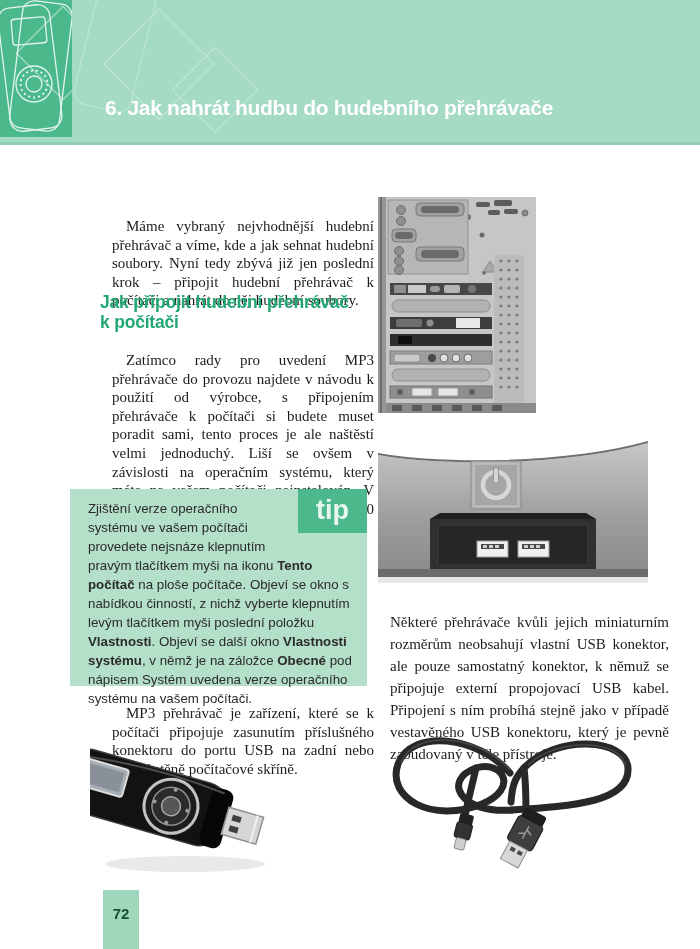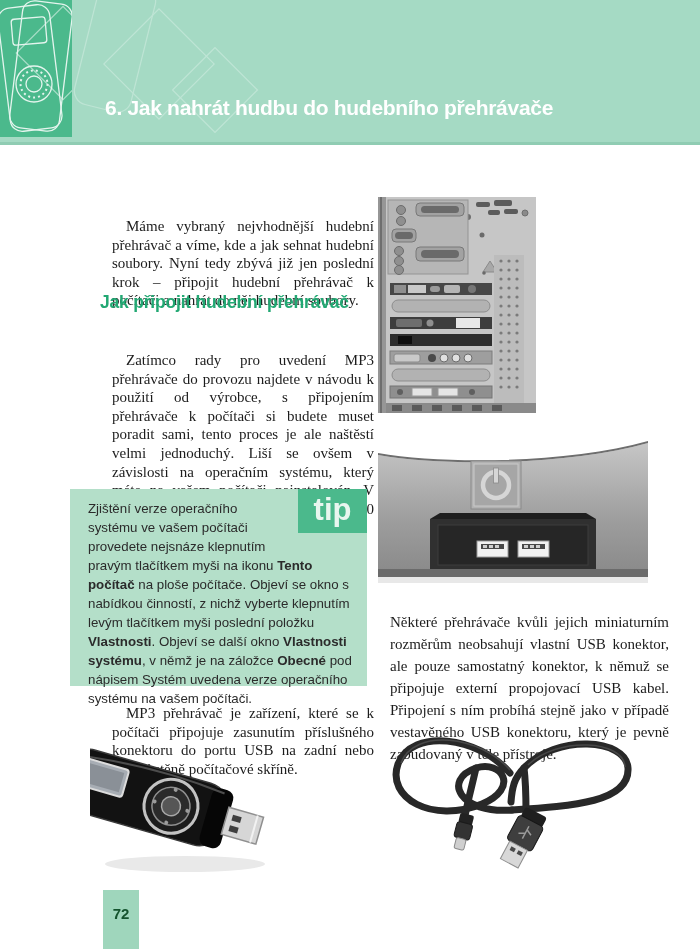--- a/index.html
+++ b/index.html
@@ -40,21 +40,21 @@
     position:absolute;left:70px;top:489px;width:297px;height:197px;box-sizing:border-box;
     background:#b4dfc9;padding:10px 14px 10px 18px;
   }
   .tip-text{
     margin:0;font-family:"Liberation Sans", sans-serif;font-size:13.3px;line-height:19px;
     color:#2b2b2b;text-align:left;
   }
   .tip-badge{
     float:right;width:69px;height:44px;margin:-10px -14px 8px 10px;
     background:#4bb98c;color:#e8f6ef;
-    font-family:"Liberation Sans", sans-serif;font-weight:bold;font-size:31px;
+    font-family:"Liberation Sans", sans-serif;font-weight:bold;font-size:27px;
     line-height:42px;text-align:center;
   }
   
   .fig{position:absolute;}
   
   .page-num-block{
     position:absolute;left:103px;top:890px;width:36px;height:59px;background:#9fd6bc;
   }
   .page-num{
     display:block;margin-top:15px;text-align:center;
@@ -88,20 +88,21 @@
         </g>
       </svg>
     </div>
     <h1 class="chapter-title">6. Jak nahrát hudbu do hudebního přehrávače</h1>
   </div>
 
   <p class="para lcol indent" style="top:205px;">Máme vybraný nejvhodnější hudební přehrávač a víme, kde a jak sehnat hudební soubory. Nyní tedy zbývá již jen poslední krok – připojit hudební přehrávač k počítači a nahrát do něj hudební soubory.</p>
 
   <h2 class="green-heading">
     <span>Jak připojit hudební přehrávač</span>
+    <span>k počítači</span>
   </h2>
 
   <p class="para lcol indent" style="top:339px;">Zatímco rady pro uvedení MP3 přehrávače do provozu najdete v návodu k použití od výrobce, s připojením přehrávače k počítači si budete muset poradit sami, tento proces je ale naštěstí velmi jednoduchý. Liší se ovšem v závislosti na operačním systému, který máte na vašem počítači nainstalován. V případě operačních systémů Windows 2000 nebo XP je připojení dílem okamžiku.</p>
 
   <div class="tip-box">
     <p class="tip-text">
       <span class="tip-badge">tip</span>
       <span>Zjištění verze operačního systému ve vašem počítači provedete nejsnáze klepnutím pravým tlačítkem myši na ikonu </span><b>Tento počítač</b><span> na ploše počítače. Objeví se okno s nabídkou činností, z nichž vyberte klepnutím levým tlačítkem myši poslední položku </span><b>Vlastnosti</b><span>. Objeví se další okno </span><b>Vlastnosti systému</b><span>, v němž je na záložce </span><b>Obecné</b><span> pod nápisem Systém uvedena verze operačního systému na vašem počítači.</span>
     </p>
   </div>

